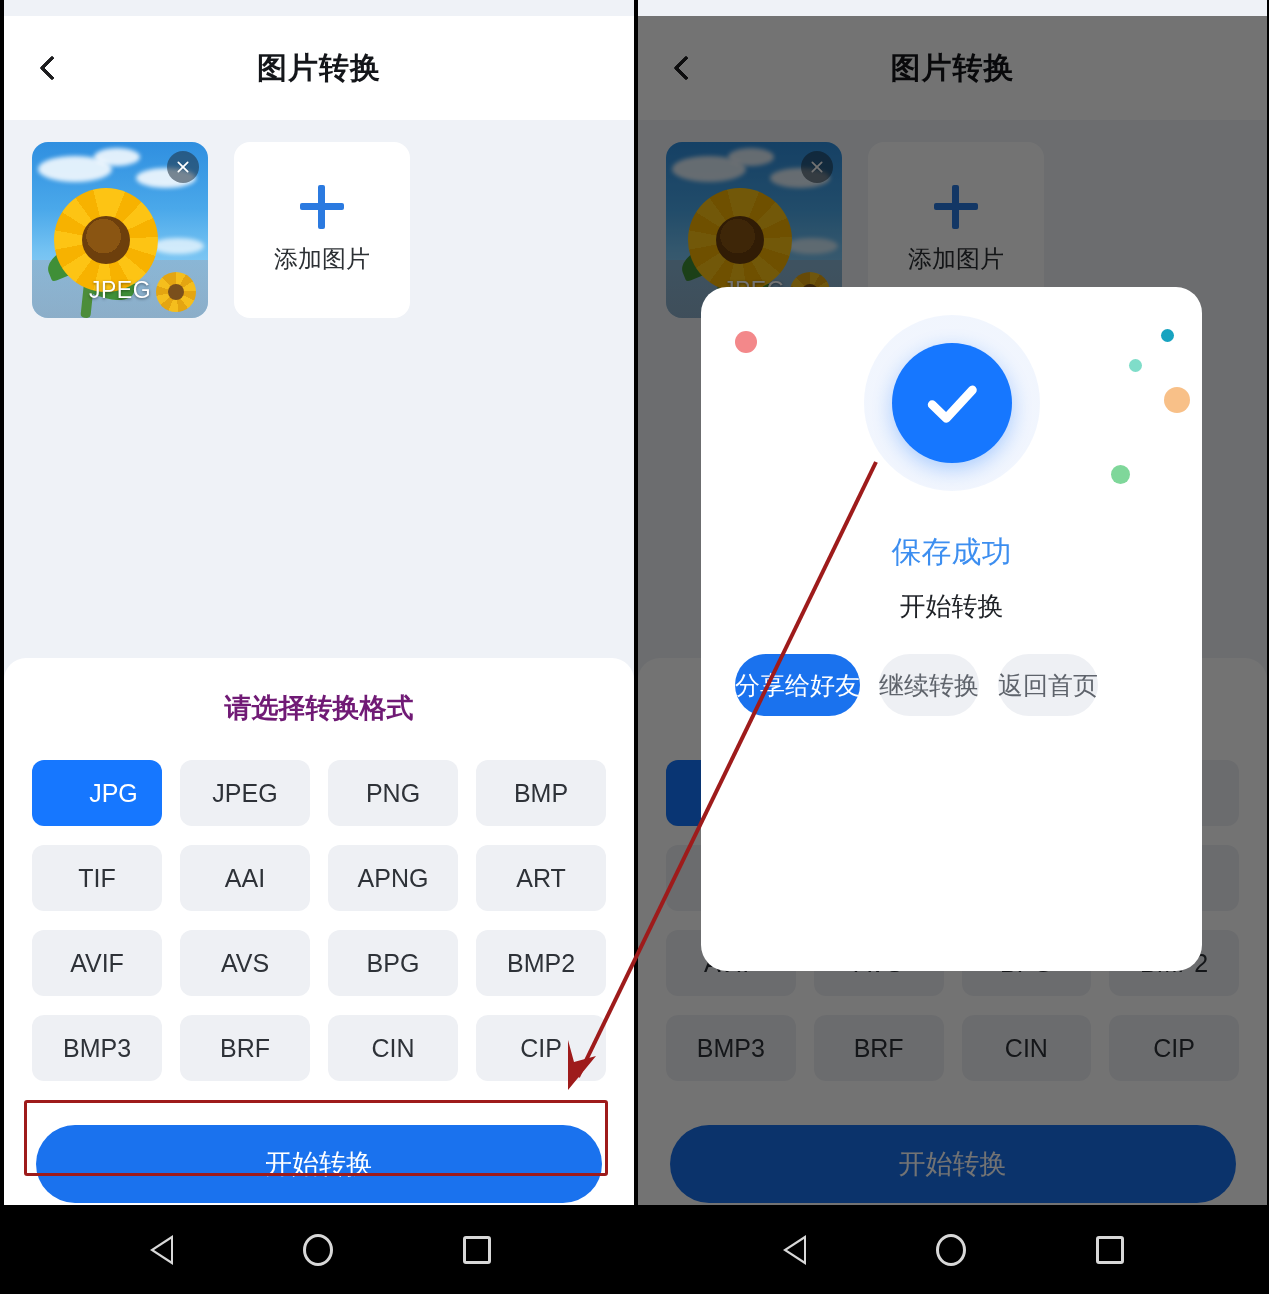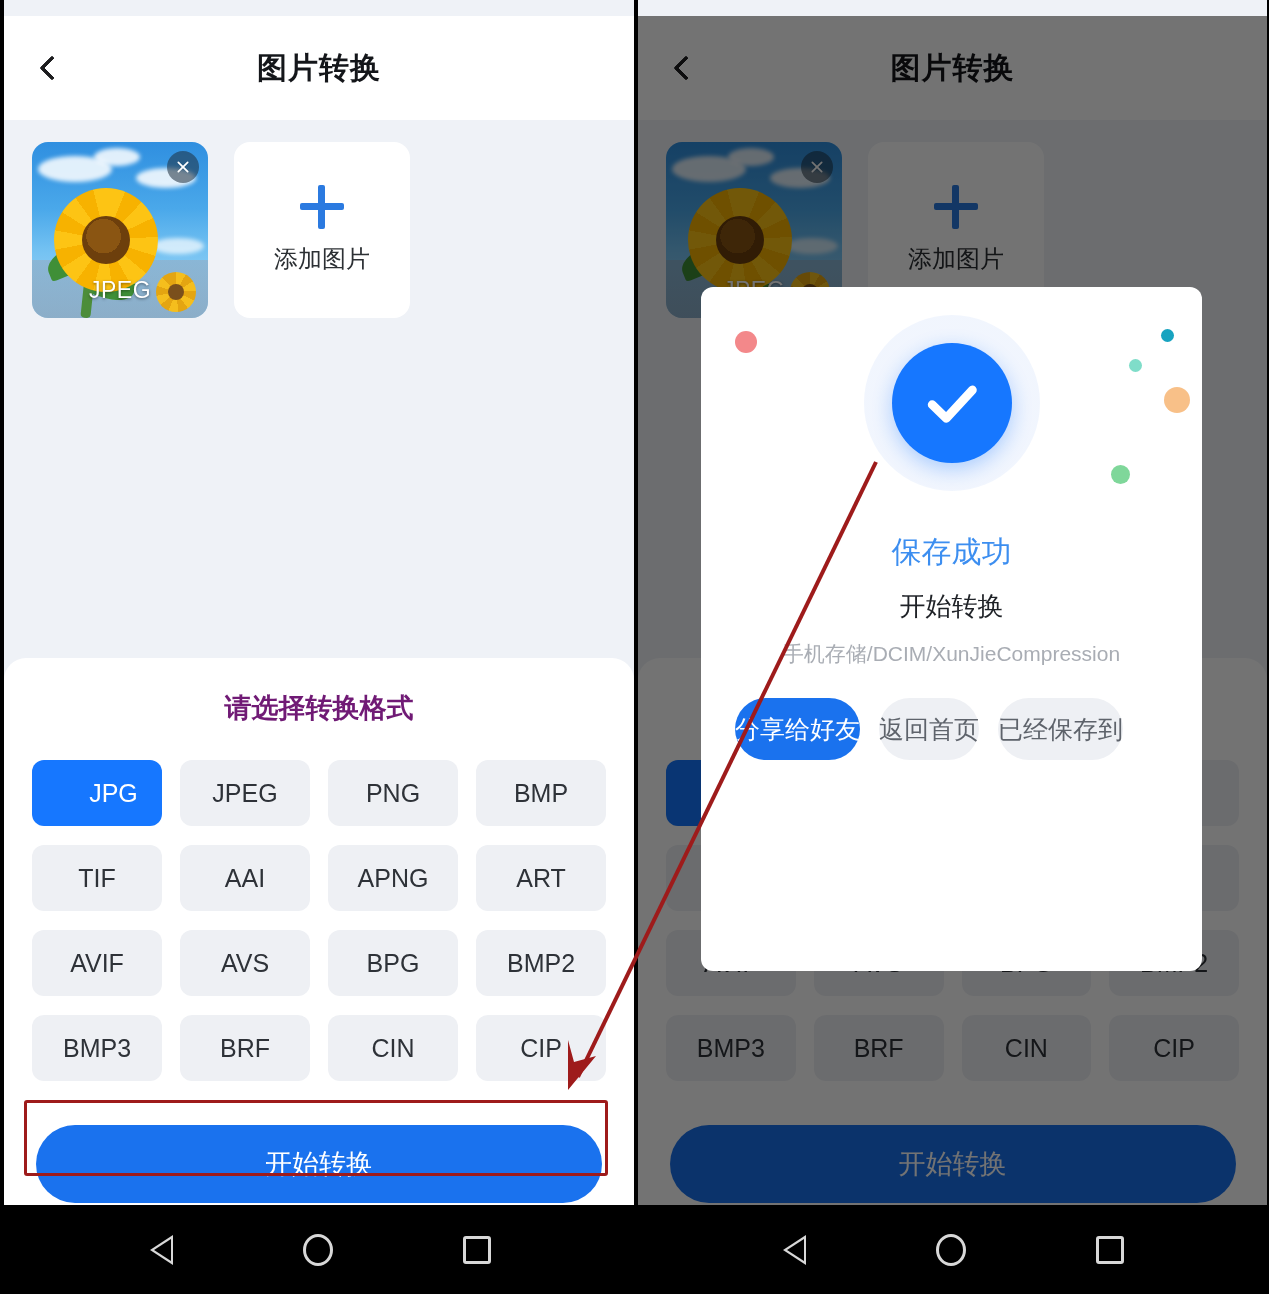--- a/index.html
+++ b/index.html
@@ -165,21 +165,21 @@
   }
   .nav-home { width: 30px; height: 32px; border: 3px solid #d8d8d8; border-radius: 50%; }
   .nav-recent { width: 28px; height: 28px; border: 3px solid #d8d8d8; border-radius: 3px; }
 
   
   .scrim { position: absolute; inset: 0; background: rgba(0,0,0,.55); }
 
   
   .dialog {
     position: absolute; left: 63px; top: 271px; width: 501px; height: 684px;
-    background: #ffffff; border-radius: 12px; overflow: hidden;
+    background: #ffffff; border-radius: 26px; overflow: hidden;
     display: flex; flex-direction: column; align-items: center;
   }
   .check-area { position: relative; width: 100%; height: 235px; }
   .halo {
     position: absolute; left: 50%; top: 28px; transform: translateX(-50%);
     width: 176px; height: 176px; border-radius: 50%;
     background: radial-gradient(circle, rgba(203,221,250,.62) 0 48%, rgba(224,234,252,.45) 48% 72%, rgba(255,255,255,0) 73%);
   }
   .check-circle {
     position: absolute; left: 50%; top: 56px; transform: translateX(-50%);
@@ -367,25 +367,24 @@
           <div class="dot dot-orange"></div>
           <div class="dot dot-green"></div>
           <div class="check-circle">
             <svg viewBox="0 0 24 24">
               <path d="M5 12.6 L10 17.4 L19.2 7.4" stroke="#ffffff" stroke-width="3.1" stroke-linecap="round" stroke-linejoin="round" fill="none"></path>
             </svg>
           </div>
         </div>
         <div class="dlg-title">保存成功</div>
         <div class="dlg-sub">开始转换</div>
-        <div class="dlg-path">手机存储/DCIM/XunJieCompression</div>
         <div class="dlg-btns" id="dlg-btns">
             <div class="dlg-btn primary">分享给好友</div>
+            <div class="dlg-btn ghost">继续转换</div>
             <div class="dlg-btn ghost">返回首页</div>
-            <div class="dlg-btn ghost">已经保存到</div>
           </div>
       </div>
 
     </div>
 
     <div class="navbar">
       <div class="nav-back"></div>
       <div class="nav-home"></div>
       <div class="nav-recent"></div>
     </div>

